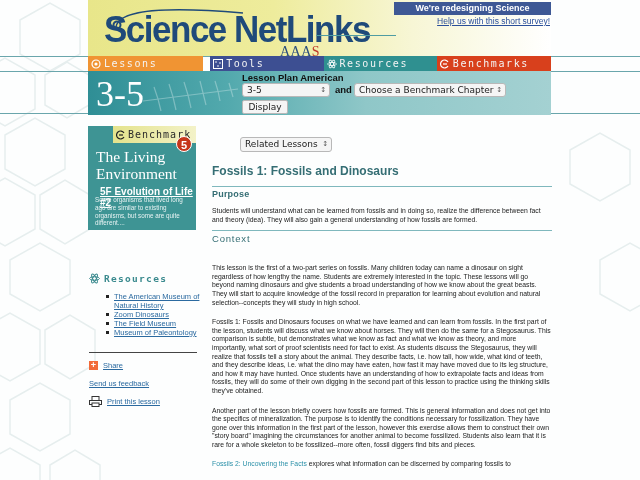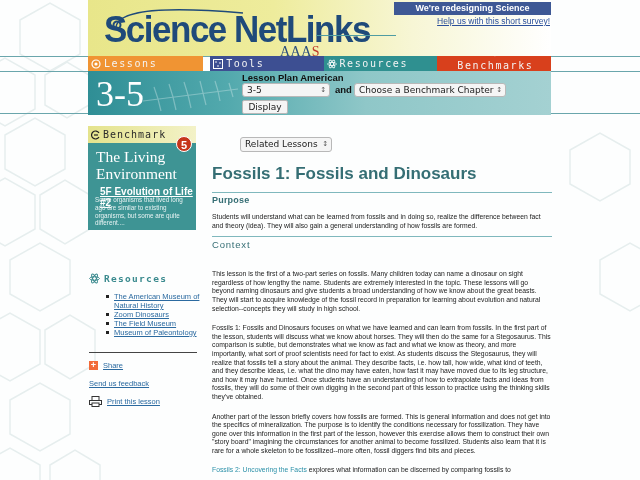--- a/index.html
+++ b/index.html
@@ -43,21 +43,21 @@
 
   
   .mainnav { display: flex; height: 15px; }
   .mainnav .tab {
     display: flex; align-items: center; gap: 3px; padding-left: 3px;
     font-family: "DejaVu Sans Mono", monospace; font-size: 10px; letter-spacing: 1.6px; color: #f4f4f4;
   }
   .tab-lessons { width: 117px; background: #f09433; }
   .tab-tools { width: 115px; background: #3d4f92; margin-left: 7px; }
   .tab-resources { width: 115px; background: #2f9090; }
-  .tab-benchmarks { width: 116px; background: #d8401c; flex-direction: column; }
+  .tab-benchmarks { width: 116px; background: #d8401c; }
   .tab .ic { width: 10px; height: 10px; display: inline-block; }
 
   
   .navigator {
     position: relative; height: 44px;
     background: linear-gradient(90deg, #2f8e95 0%, #52a9ad 30%, #8fc7c8 60%, #a4d1d2 100%);
   }
   .grade-big { position: absolute; left: 8px; top: 2px; font-family: "Liberation Serif", serif; font-size: 36px; color: #fff; letter-spacing: 0; }
   .fern { position: absolute; left: 55px; top: 0; opacity: 0.35; }
   .nav-title { position: absolute; left: 154px; top: 1px; font-size: 9.5px; font-weight: bold; color: #111; }
@@ -69,21 +69,21 @@
   .grade-select { left: 154px; top: 12px; width: 88px; }
   .and-label { position: absolute; left: 247px; top: 13px; font-size: 9.5px; font-weight: bold; color: #111; }
   .chapter-select { left: 266px; top: 12px; width 152px; width: 152px; }
   .display-btn {
     position: absolute; left: 154px; top: 29px; width: 46px; height: 14px;
     background: #f5f5f5; border: 1px solid #b8b8b8; border-radius: 2px;
     font-family: "DejaVu Sans", sans-serif; font-size: 9px; text-align: center; line-height: 12px; color: #222;
   }
 
   
-  .bench-card { position: absolute; left: 88px; top: 126px; width: 108px; height: 104px; background: #3e9494; z-index: 2; }
+  .bench-card { position: absolute; left: 88px; top: 126px; width: 108px; height: 104px; background: #3e9494; z-index: 2; padding-left: 25px; }
   .bench-head { height: 17px; background: linear-gradient(90deg, #e4e38c, #f3f2c8); display: flex; align-items: center; padding-left: 3px; gap: 2px; }
   .bench-head span { font-family: "DejaVu Sans Mono", monospace; font-size: 10px; letter-spacing: 1px; color: #2a2a2a; }
   .bench-num {
     position: absolute; right: 4px; top: 10px; width: 16px; height: 16px; border-radius: 50%;
     background: #c6361a; color: #fff; font-weight: bold; font-size: 11px; text-align: center; line-height: 16px;
     border: 1px solid #fff;
   }
   .bench-title { position: absolute; left: 8px; top: 22px; font-family: "Liberation Serif", serif; font-size: 15.5px; line-height: 17px; color: #ffffff; }
   .bench-link { position: absolute; left: 12px; top: 60px; font-size: 10px; font-weight: bold; color: #fff; text-decoration: underline; }
   .bench-desc { position: absolute; left: 7px; top: 70px; width: 98px; font-size: 6.3px; line-height: 7.8px; color: #e8f3f3; }
@@ -98,21 +98,21 @@
   .share { position: absolute; left: 89px; top: 361px; display: flex; align-items: center; gap: 5px; z-index: 2; }
   .share .plus { width: 9px; height: 9px; background: #f26b3a; color: #fff; font-size: 9px; line-height: 9px; text-align: center; font-weight: bold; }
   .share a, .feedback, .print a { font-size: 7.5px; color: #2b6aa0; text-decoration: underline; }
   .feedback { position: absolute; left: 89px; top: 379px; z-index: 2; }
   .print { position: absolute; left: 89px; top: 396px; display: flex; align-items: center; gap: 5px; z-index: 2; }
 
   
   .content { position: absolute; left: 212px; top: 133px; width: 340px; z-index: 2; }
   .related-select { position: relative; display: inline-block; width: 92px; height: 15px; background: #f5f5f5; border: 1px solid #b8b8b8; border-radius: 3px; font-family: "DejaVu Sans", sans-serif; font-size: 9px; line-height: 13px; padding-left: 4px; margin-left: 28px; }
   .related-select .arr { position: absolute; right: 3px; top: 0; font-size: 7px; color: #555; }
-  .lesson-title { margin-top: 12px; font-size: 17px; font-weight: bold; color: #356e74; }
+  .lesson-title { margin-top: 12px; font-size: 12px; font-weight: bold; color: #356e74; }
   .sec-line { height: 1px; background: #7fb8bd; margin-top: 8px; }
   .sec-head { font-size: 9px; font-weight: bold; color: #356e74; margin-top: 2px; letter-spacing: 0.2px; }
   .sec-head.light { font-weight: normal; letter-spacing: 0.8px; font-size: 9.5px; }
   .para { font-size: 6.8px; line-height: 8.6px; color: #222; margin-top: 11px; }
   .para.first { margin-top: 8px; }
   .para.ctx { margin-top: 20px; }
   .para a { color: #2b90a8; }
 </style>
 </head>
 <body>

